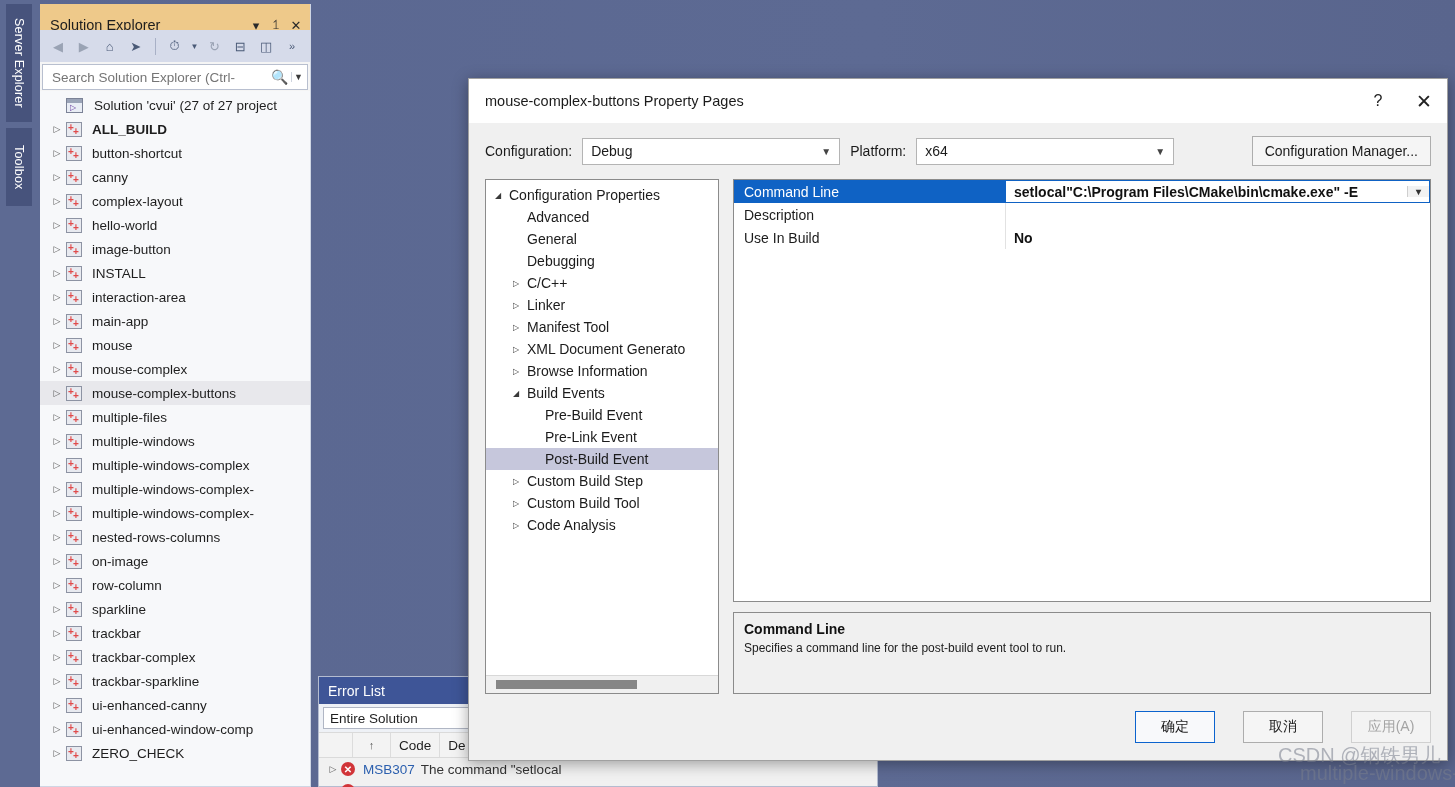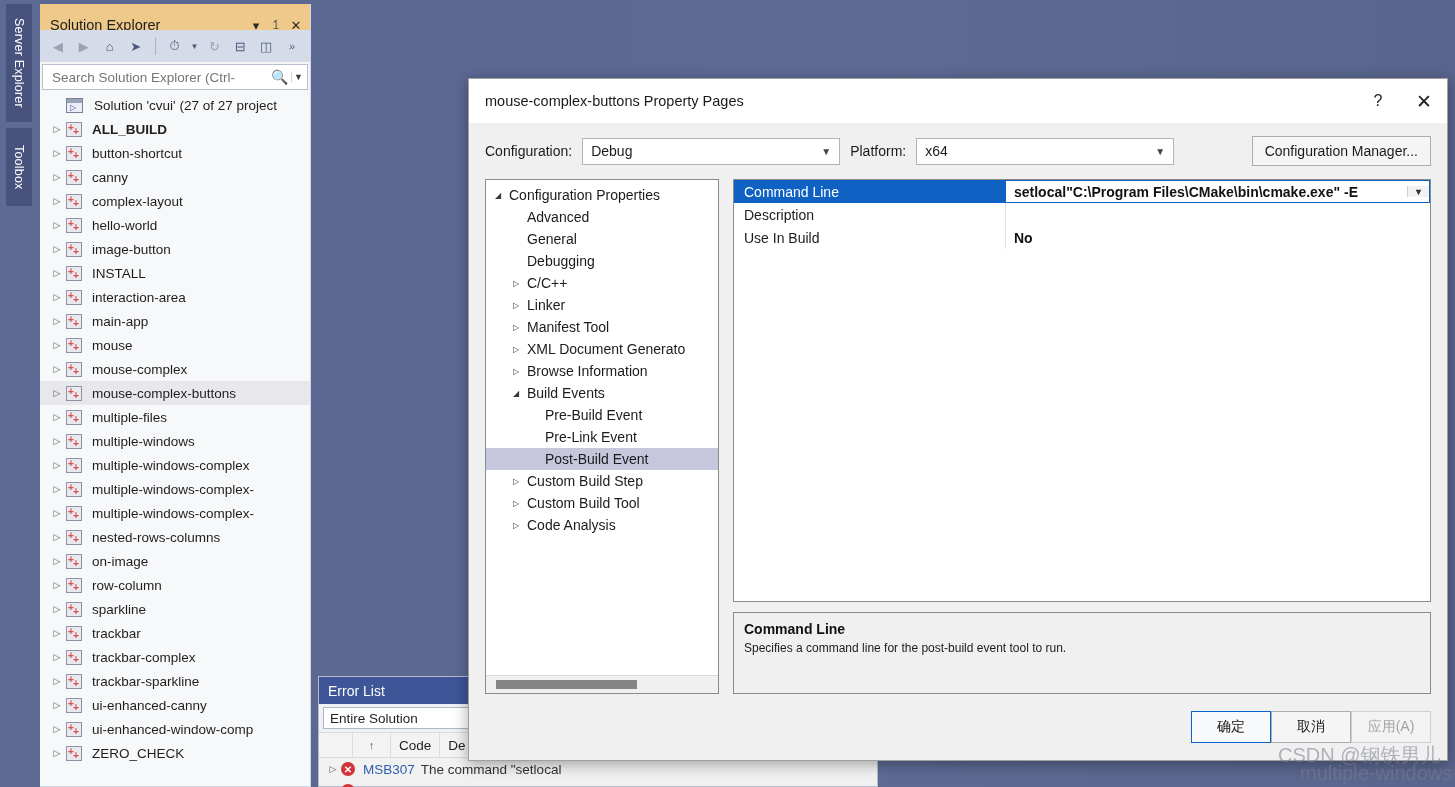--- a/index.html
+++ b/index.html
@@ -278,21 +278,21 @@
   .desc-pane {
     height: 82px; margin-top: 10px;
     background: #f0f0f0; border: 1px solid #8b8b8b;
     padding: 8px 10px;
   }
   .desc-title { font-size: 14px; font-weight: bold; color: #111; margin-bottom: 4px; }
   .desc-text { font-size: 12px; color: #1b1b1b; }
 
   .dlg-footer {
     height: 66px; display: flex; align-items: center; justify-content: flex-end;
-    padding: 0 16px; gap: 0;
+    padding: 0 16px; gap: 28px;
   }
   .dlg-footer .btn { width: 80px; height: 32px; padding: 0; }
 
   
   .watermark {
     position: absolute; left: 1278px; top: 742px;
     font-size: 20px; color: rgba(120,125,140,.55);
     white-space: nowrap; pointer-events: none;
   }
   .watermark .l2 { position: absolute; left: 22px; top: 20px; }

